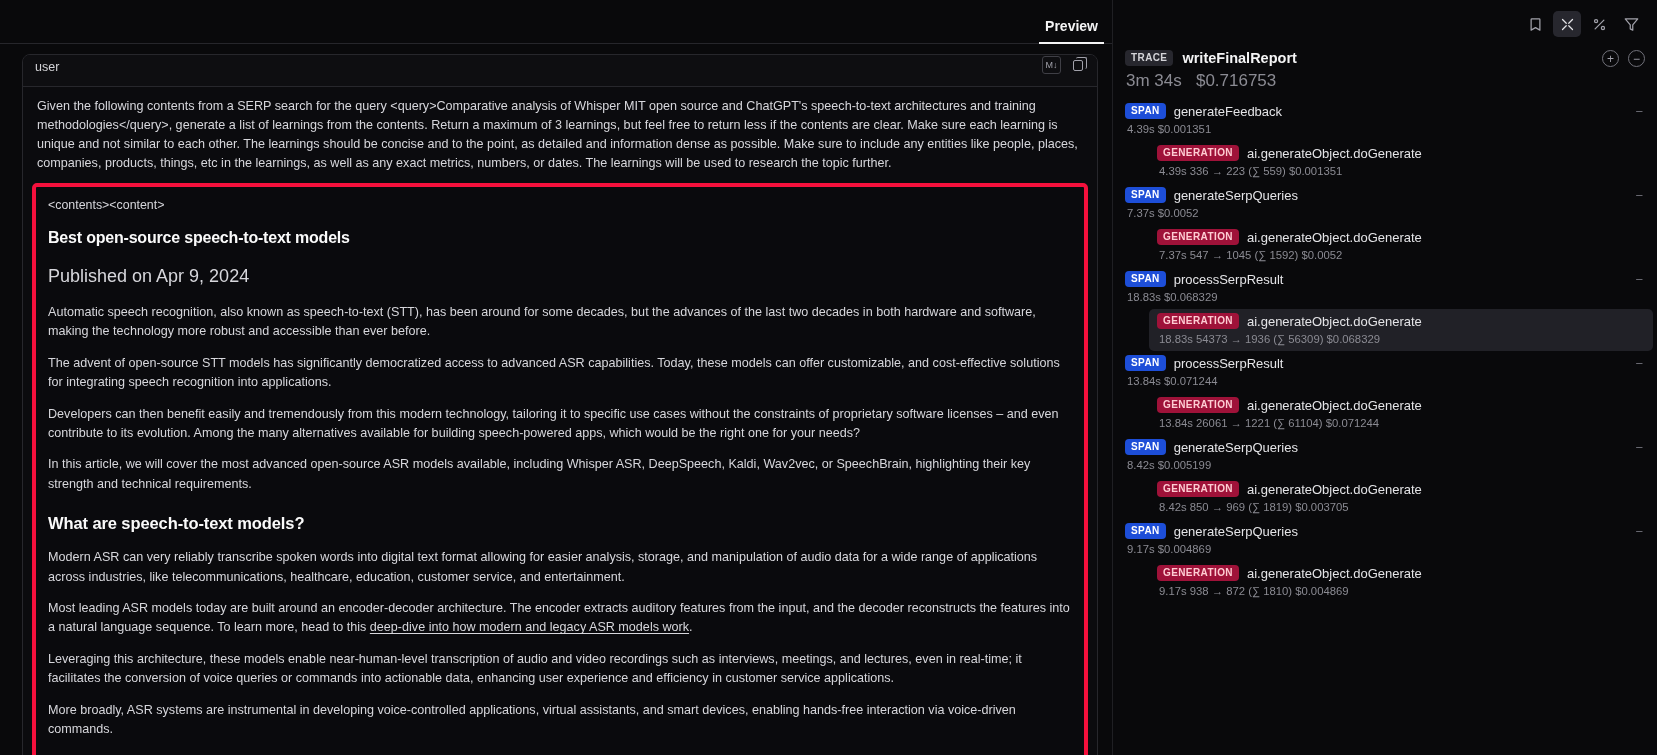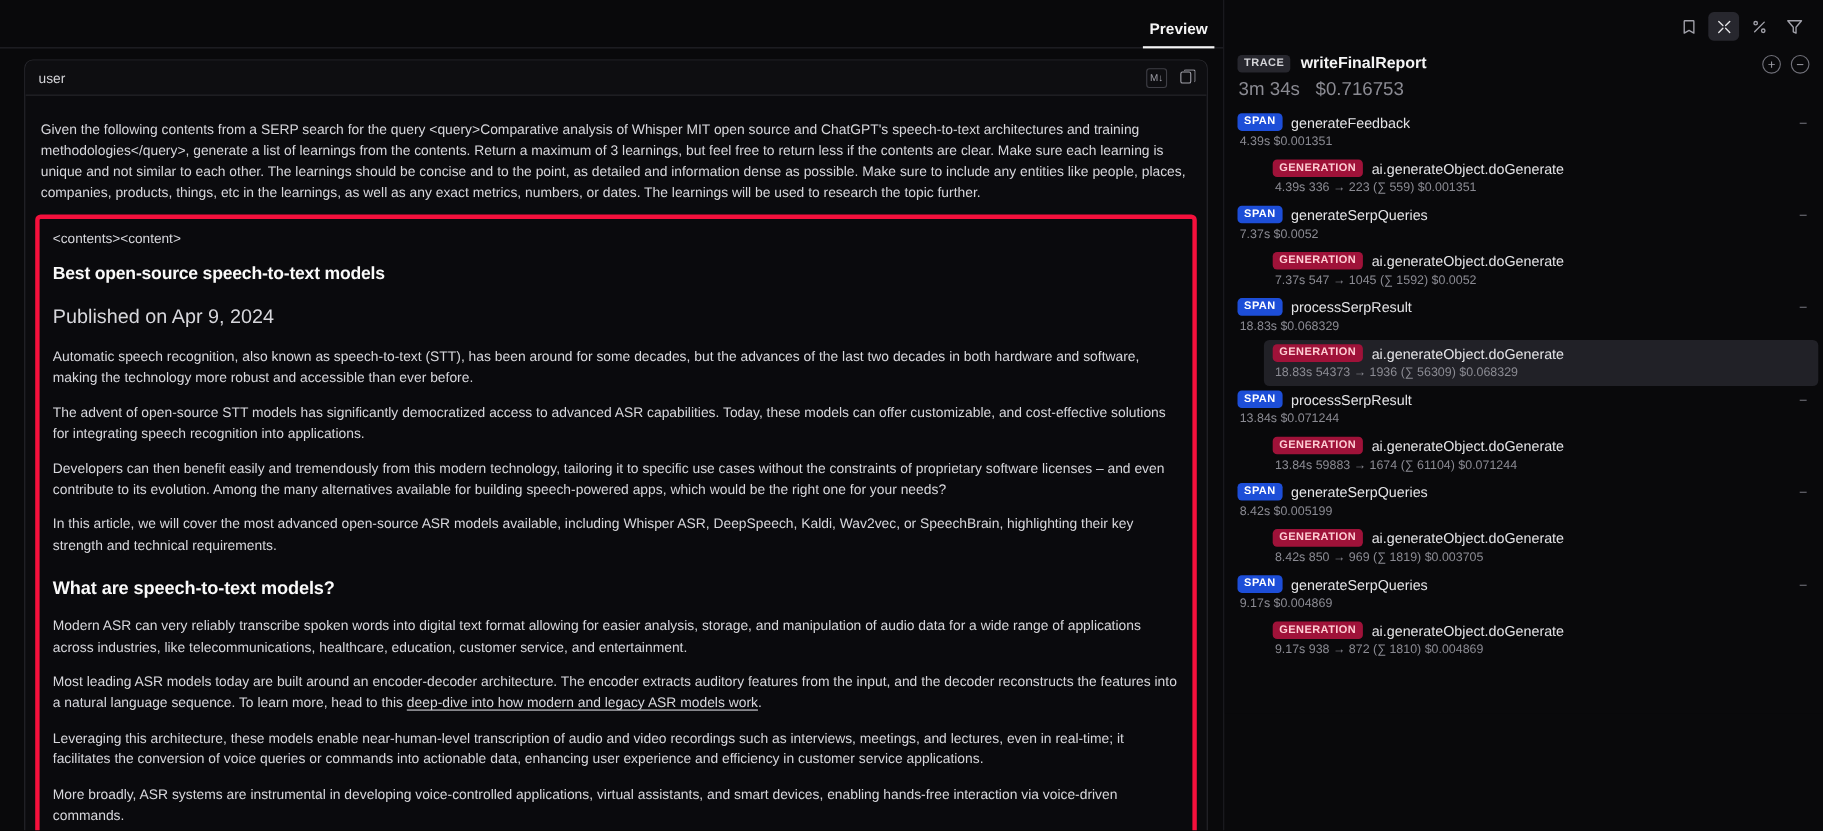--- a/index.html
+++ b/index.html
@@ -62,22 +62,22 @@
   }
   .msg-card {
     border: 1px solid #27272c;
     border-radius: 8px;
     background: #0b0b0e;
     overflow: hidden;
   }
   .msg-header {
     height: 32px;
     display: flex;
-    align-items: center;
-    padding: 0 10px 0 12px;
+    align-items: flex-end;
+    padding: 0 10px 12px 12px;
     border-bottom: 1px solid #27272c;
     background: #0e0e11;
   }
   .msg-role {
     font-size: 12.5px;
     color: #d4d4d8;
     flex: 1;
   }
   .hdr-icons { display: flex; gap: 7px; align-items: center; }
   .hdr-btn {
@@ -106,21 +106,21 @@
     border-radius: 2px;
     border-bottom: none; border-left: none;
   }
 
   .msg-body {
     padding: 10px 14px 0 14px;
     font-size: 12.6px;
     line-height: 1.52;
     color: #d7d7dc;
   }
-  .msg-body p.prompt { margin: 12px 0 9px 0; }
+  .msg-body p.prompt { margin: 0 0 9px 0; }
 
   
   .contents-highlight {
     border: 4px solid #f5103c;
     border-radius: 5px;
     margin: 0 -5px 0 -5px;
     padding: 9px 12px 10px 12px;
     background: #0a0a0d;
   }
   .contents-tag {
@@ -439,21 +439,21 @@
         </div>
         <div class="node-meta">13.84s  $0.071244</div>
         <span class="node-collapse">−</span>
       </div>
 
       <div class="node indent">
         <div class="node-row">
           <span class="badge badge-generation">GENERATION</span>
           <span class="node-label">ai.generateObject.doGenerate</span>
         </div>
-        <div class="node-meta">13.84s   59883 → 1674 (∑ 61104)  $0.071244</div>
+        <div class="node-meta">13.84s   26061 → 1221 (∑ 61104)  $0.071244</div>
       </div>
 
       <div class="node">
         <div class="node-row">
           <span class="badge badge-span">SPAN</span>
           <span class="node-label">generateSerpQueries</span>
         </div>
         <div class="node-meta">8.42s  $0.005199</div>
         <span class="node-collapse">−</span>
       </div>

